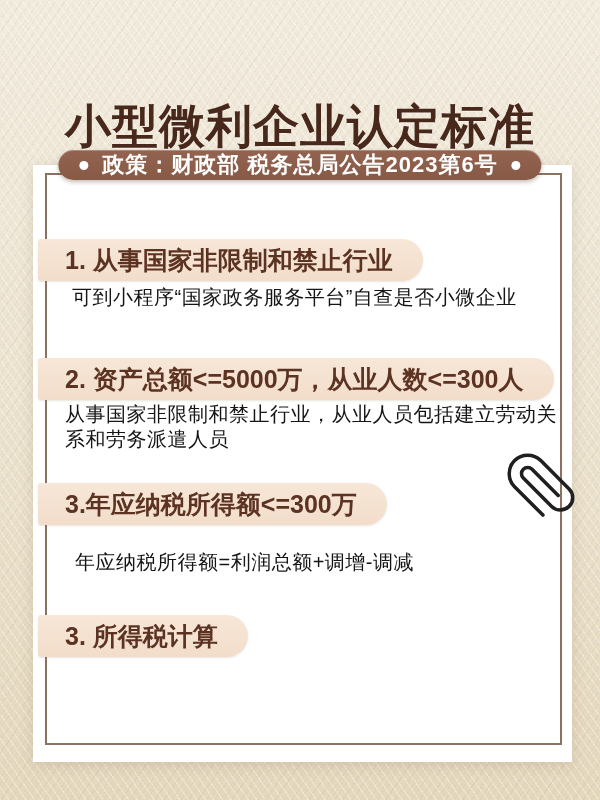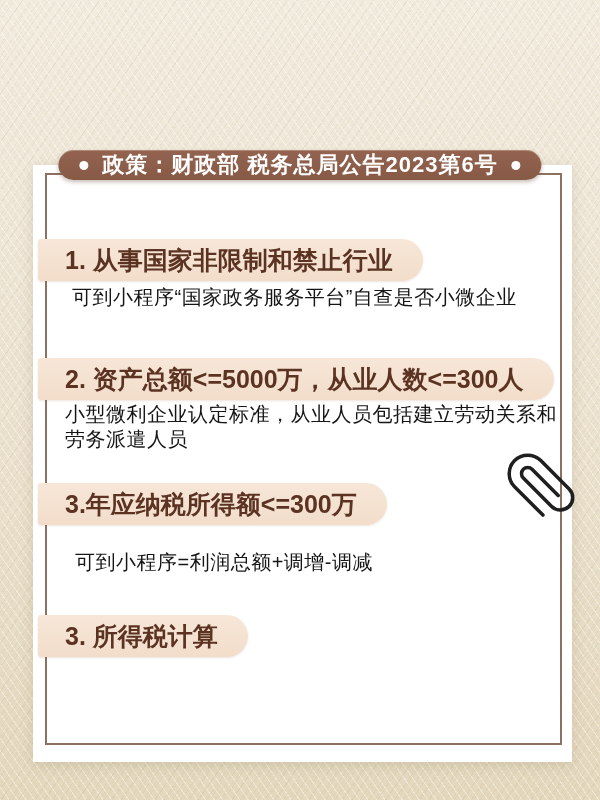--- a/index.html
+++ b/index.html
@@ -68,38 +68,39 @@
     position:absolute;left:503px;top:449px;z-index:6;
     width:74px;height:74px;
     transform:rotate(90deg);
   }
 </style>
 </head>
 <body>
 
 <div class="stage">
 
+  <h1 class="title">小型微利企业认定标准</h1>
 
   <div class="badge">
     <span class="dot"></span>
     <span>政策：财政部 税务总局公告2023第6号</span>
     <span class="dot"></span>
   </div>
 
   <div class="card">
     <div class="card-frame"></div>
 
     <div class="sec-bar b1">1. 从事国家非限制和禁止行业</div>
     <p class="sec-body t1">可到小程序“国家政务服务平台”自查是否小微企业</p>
 
     <div class="sec-bar b2">2. 资产总额&lt;=5000万，从业人数&lt;=300人</div>
-    <p class="sec-body t2">小型微利企业认定标准，从业人员包括建立劳动关系和劳务派遣人员</p>
+    <p class="sec-body t2">从事国家非限制和禁止行业，从业人员包括建立劳动关系和劳务派遣人员</p>
 
     <div class="sec-bar b3">3.年应纳税所得额&lt;=300万</div>
-    <p class="sec-body t3">可到小程序=利润总额+调增-调减</p>
+    <p class="sec-body t3">年应纳税所得额=利润总额+调增-调减</p>
 
     <div class="sec-bar b4">3. 所得税计算</div>
   </div>
 
   <svg class="paperclip" viewBox="0 0 24 24" fill="none" stroke="#1f1f1f" stroke-width="1.15" stroke-linecap="round" stroke-linejoin="round" aria-hidden="true">
     <path d="M21.44 11.05l-9.19 9.19a6 6 0 0 1-8.49-8.49l9.19-9.19a4 4 0 0 1 5.66 5.66l-9.2 9.19a2 2 0 0 1-2.83-2.83l8.49-8.48"></path>
   </svg>
 
 </div>
 

